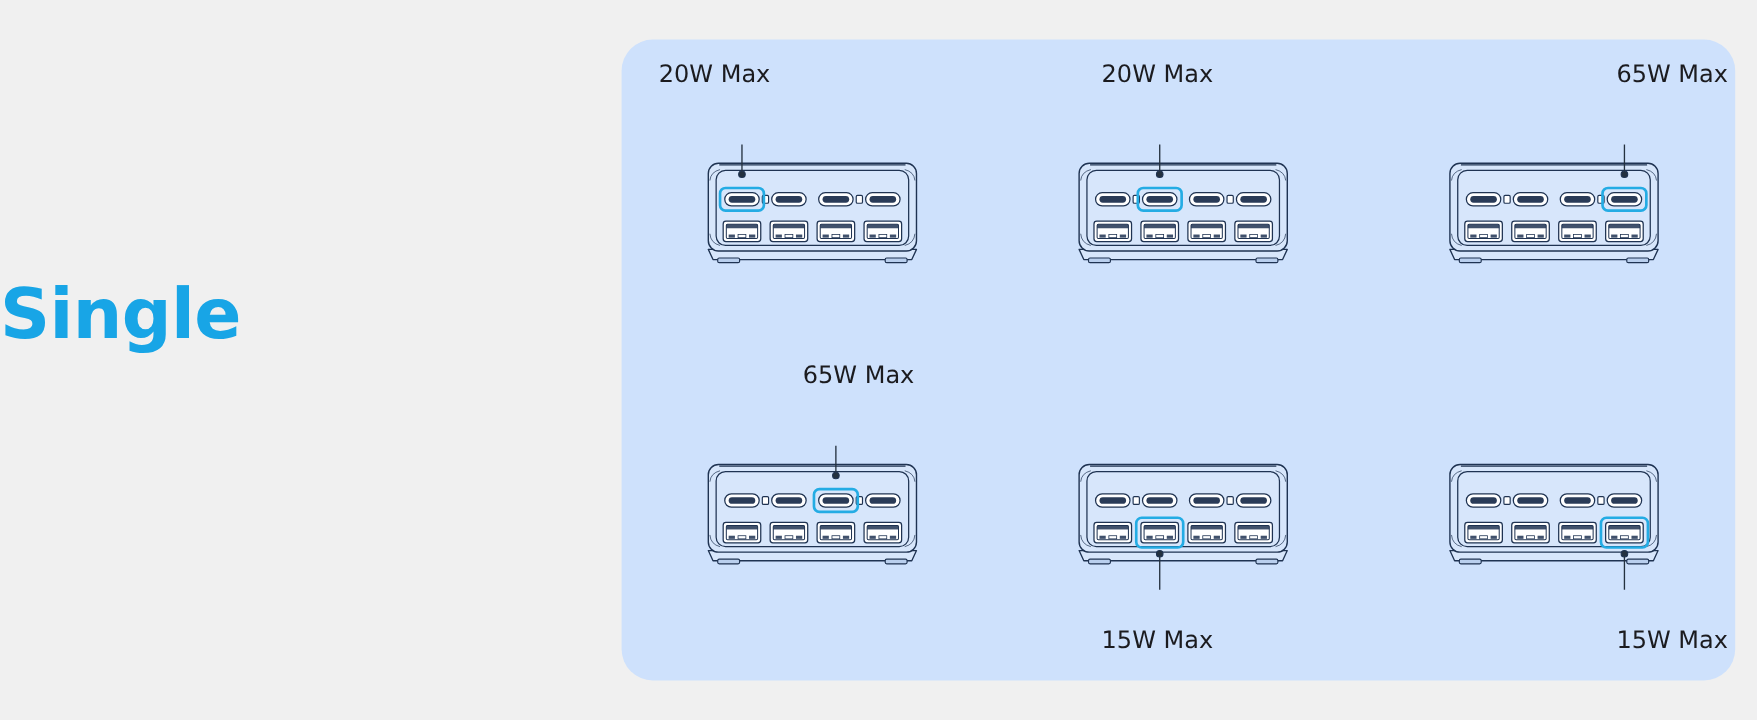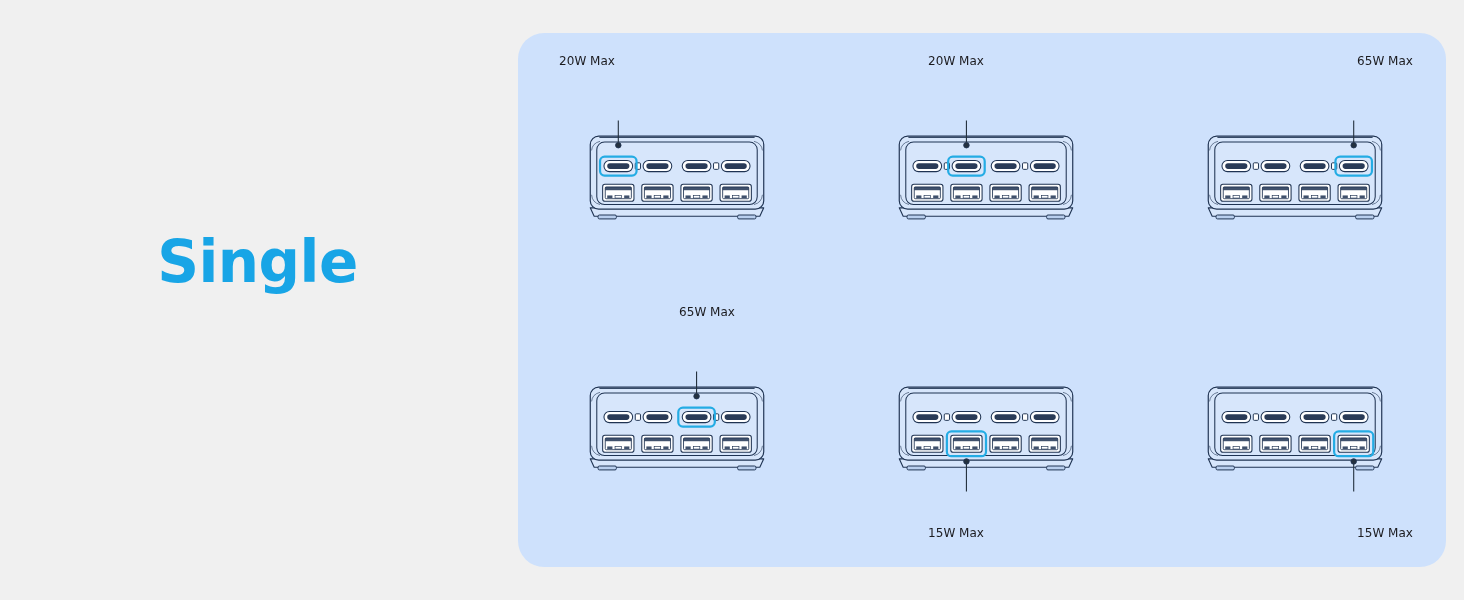--- a/index.html
+++ b/index.html
@@ -21,21 +21,21 @@
     height: 600px;
     background: #f0f0f0;
   }
 
   
   #headline {
     position: absolute;
     left: 0px;
     top: 228px;
     width: 515px;
-    text-align: center;
+    text-align: left;
     color: #18a5e6;
     font-size: 58px;
     line-height: 68px;
     font-weight: 700;
     letter-spacing: -0.5px;
     font-family: "DejaVu Sans", sans-serif;
   }
   #headline .ln { display: block; white-space: nowrap; }
 
   
@@ -60,21 +60,21 @@
   .device.c1 { left: 24px; }
   .device.c2 { left: 333px; }
   .device.c3 { left: 642px; }
 
   .dev-svg { display: block; width: 270px; height: 150px; }
 
   
   .callout {
     position: absolute;
     color: #1b1b1f;
-    font-size: 12px;
+    font-size: 20px;
     line-height: 18px;
     white-space: nowrap;
     font-family: "DejaVu Sans", sans-serif;
   }
   .callout.above { top: -43px; }
   .callout.below { bottom: -46px; }
 </style>
 </head>
 <body>
 

